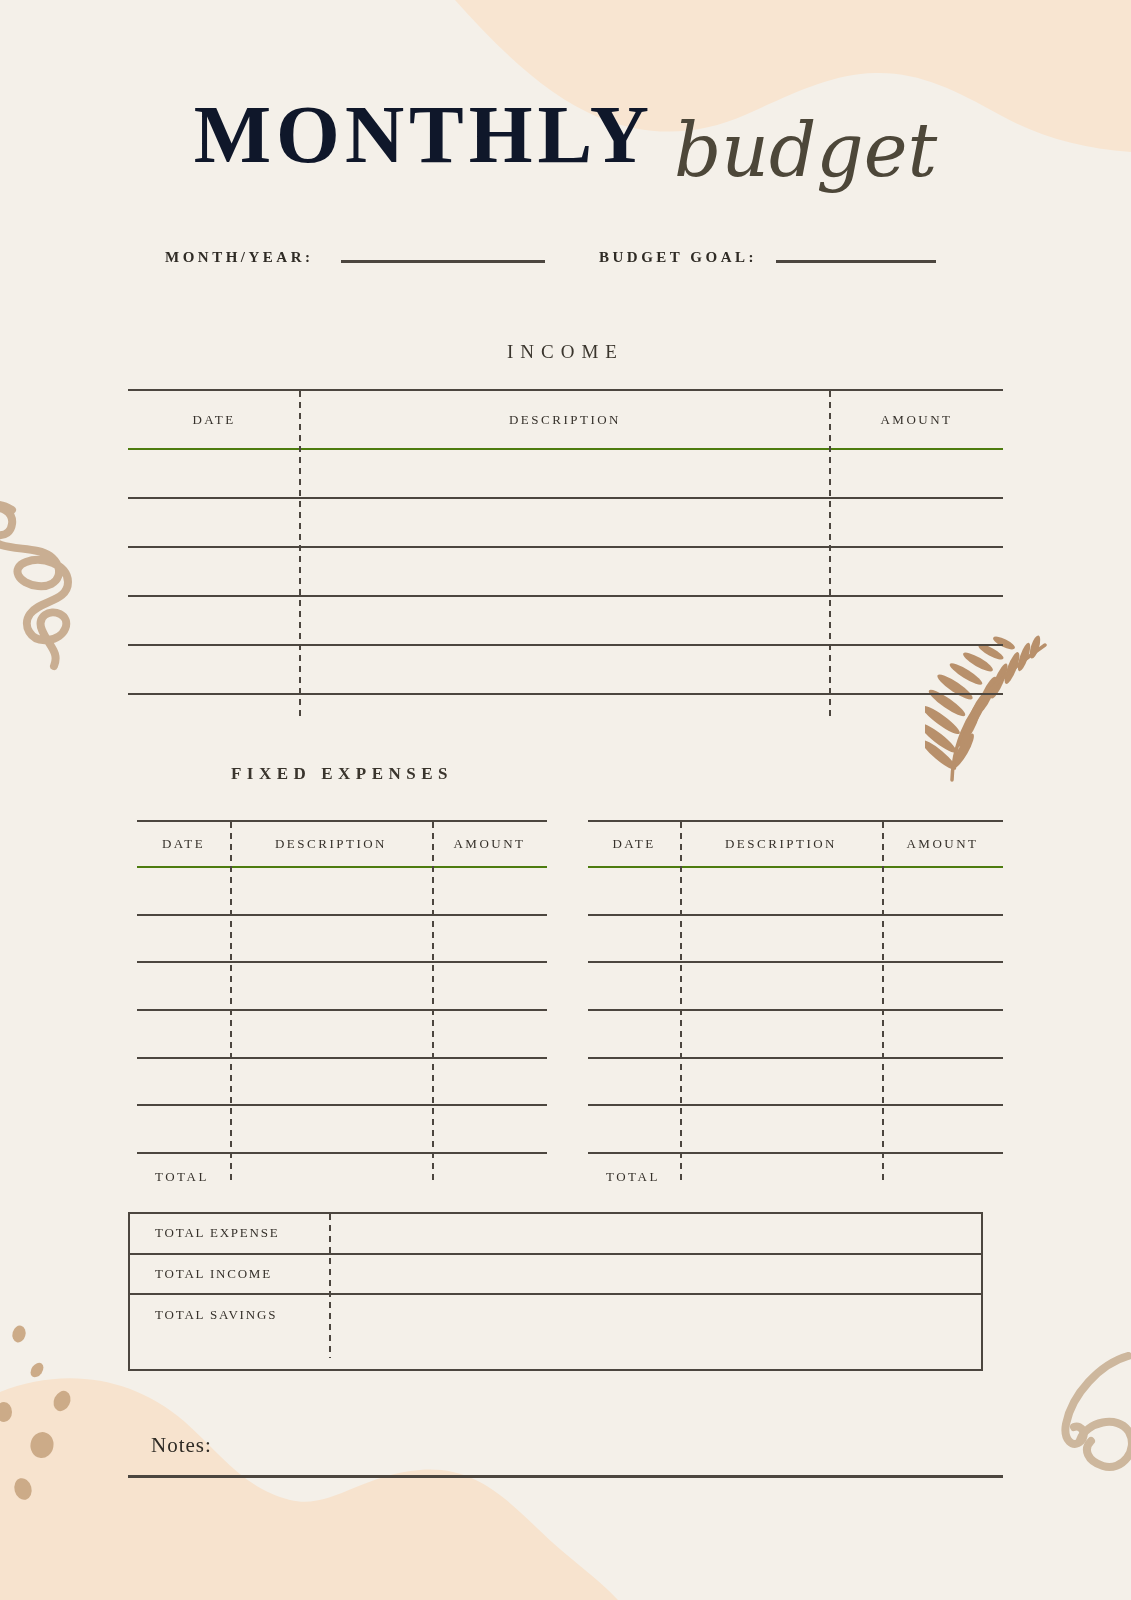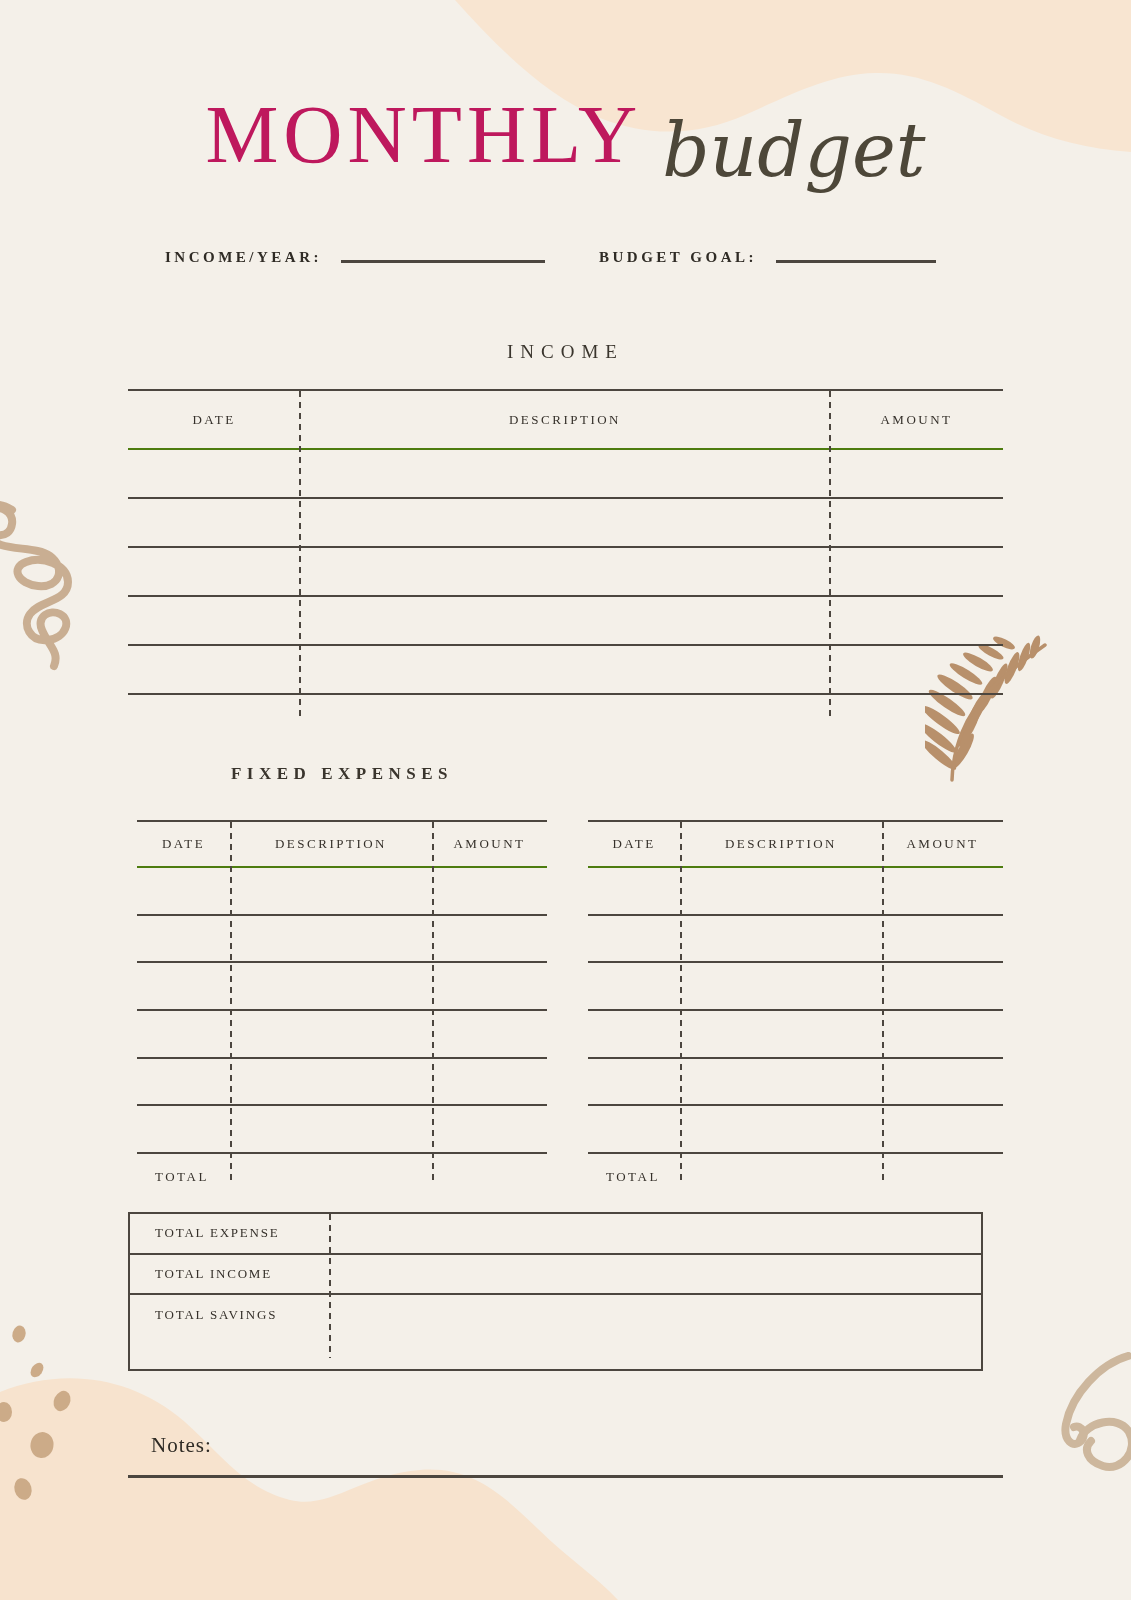--- a/index.html
+++ b/index.html
@@ -3,21 +3,21 @@
 <meta charset="utf-8">
 <style>
   html,body{margin:0;padding:0;background:#f4f0e9;}
   .page{position:relative;width:1131px;height:1600px;background:#f4f0e9;overflow:hidden;
         font-family:"Liberation Serif", serif;color:#3a352d;}
   svg.deco{position:absolute;pointer-events:none;}
 
   
   .title-wrap{position:absolute;top:88px;left:0;width:100%;text-align:center;white-space:nowrap;}
   .title-main{font-family:"Liberation Serif",serif;font-size:82px;letter-spacing:5px;
-              color:#be185d;font-weight:400;}
+              color:#0f172a;font-weight:700;}
   .title-script{display:inline-block;font-family:"DejaVu Serif",serif;font-style:italic;
                 font-size:74px;color:#4d4739;position:relative;top:14px;margin-left:20px;}
 
   
   .field-label{position:absolute;font-size:15px;font-weight:bold;letter-spacing:3.5px;color:#2f2b25;}
   .fill-line{position:absolute;height:2.5px;background:#4c463f;}
 
   .section-title{position:absolute;text-align:center;font-size:19px;letter-spacing:7px;color:#3a352d;}
   .section-title.small{font-size:17px;letter-spacing:5.5px;font-weight:bold;}
 
@@ -98,21 +98,21 @@
 
   <svg class="deco" style="left:1042px;top:1352px;width:89px;height:150px" viewBox="0 0 89 150" fill="none" stroke="#cdb79d" stroke-width="8" stroke-linecap="round">
     <path d="M86,4 C58,12 30,42 24,72 C21,88 31,97 39,89 C45,83 40,72 32,75"></path>
     <path d="M38,88 C44,70 76,62 87,80 C97,98 80,120 61,114 C45,109 41,97 49,89"></path>
   </svg>
 
   <div class="title-wrap">
     <span class="title-main">MONTHLY</span><span class="title-script">budget</span>
   </div>
 
-  <span class="field-label" style="left:165px;top:249px">INCOME/YEAR:</span>
+  <span class="field-label" style="left:165px;top:249px">MONTH/YEAR:</span>
   <span class="fill-line" style="left:341px;top:260px;width:204px"></span>
   <span class="field-label" style="left:599px;top:249px">BUDGET GOAL:</span>
   <span class="fill-line" style="left:776px;top:260px;width:160px"></span>
 
   <div class="section-title" style="left:128px;top:341px;width:875px">INCOME</div>
 
   <section class="tbl" style="left:128px;top:389px;width:875px">
     <div class="thead" style="height:57px;grid-template-columns:172px 530px 173px">
       <span>DATE</span>
       <span>DESCRIPTION</span>

